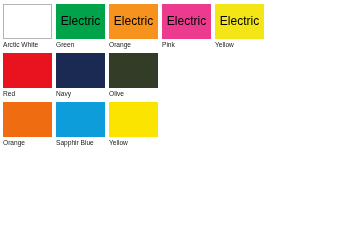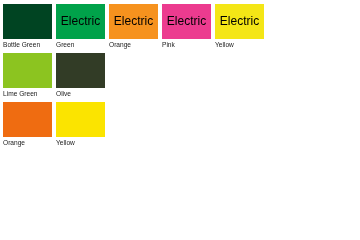--- a/index.html
+++ b/index.html
@@ -73,22 +73,22 @@
     transform: scaleX(0.88);
     transform-origin: left center;
   }
 </style>
 </head>
 <body>
 
 <div id="swatch-grid">
     <div class="swatch-row">
       <div class="swatch-cell">
-        <div class="swatch-chip" style="background-color: rgb(0, 68, 34);"></div>
-        <div class="swatch-label">Bottle Green</div>
+        <div class="swatch-chip bordered" style="background-color: rgb(255, 255, 255);"></div>
+        <div class="swatch-label">Arctic White</div>
       </div>
       <div class="swatch-cell">
         <div class="swatch-chip" style="background-color: rgb(0, 162, 74);">
           <span class="chip-text">Electric</span>
         </div>
         <div class="swatch-label">Green</div>
       </div>
       <div class="swatch-cell">
         <div class="swatch-chip" style="background-color: rgb(246, 146, 30);">
           <span class="chip-text">Electric</span>
@@ -103,31 +103,39 @@
       </div>
       <div class="swatch-cell">
         <div class="swatch-chip" style="background-color: rgb(244, 230, 22);">
           <span class="chip-text">Electric</span>
         </div>
         <div class="swatch-label">Yellow</div>
       </div>
     </div>
     <div class="swatch-row">
       <div class="swatch-cell">
-        <div class="swatch-chip" style="background-color: rgb(140, 196, 32);"></div>
-        <div class="swatch-label">Lime Green</div>
+        <div class="swatch-chip" style="background-color: rgb(232, 19, 31);"></div>
+        <div class="swatch-label">Red</div>
+      </div>
+      <div class="swatch-cell">
+        <div class="swatch-chip" style="background-color: rgb(26, 42, 82);"></div>
+        <div class="swatch-label">Navy</div>
       </div>
       <div class="swatch-cell">
         <div class="swatch-chip" style="background-color: rgb(50, 60, 38);"></div>
         <div class="swatch-label">Olive</div>
       </div>
     </div>
     <div class="swatch-row">
       <div class="swatch-cell">
         <div class="swatch-chip" style="background-color: rgb(239, 108, 17);"></div>
         <div class="swatch-label">Orange</div>
       </div>
       <div class="swatch-cell">
+        <div class="swatch-chip" style="background-color: rgb(13, 157, 219);"></div>
+        <div class="swatch-label">Sapphir Blue</div>
+      </div>
+      <div class="swatch-cell">
         <div class="swatch-chip" style="background-color: rgb(251, 228, 0);"></div>
         <div class="swatch-label">Yellow</div>
       </div>
     </div>
   </div>
 
 </body></html>

